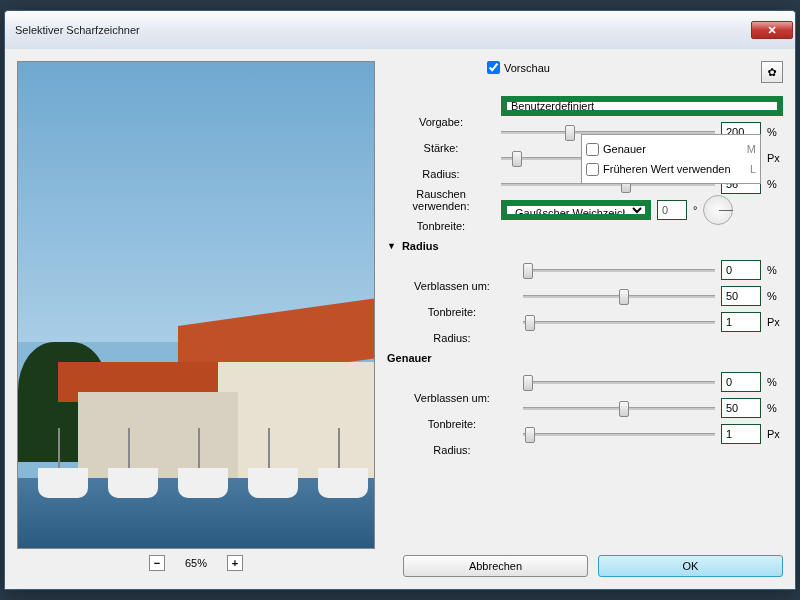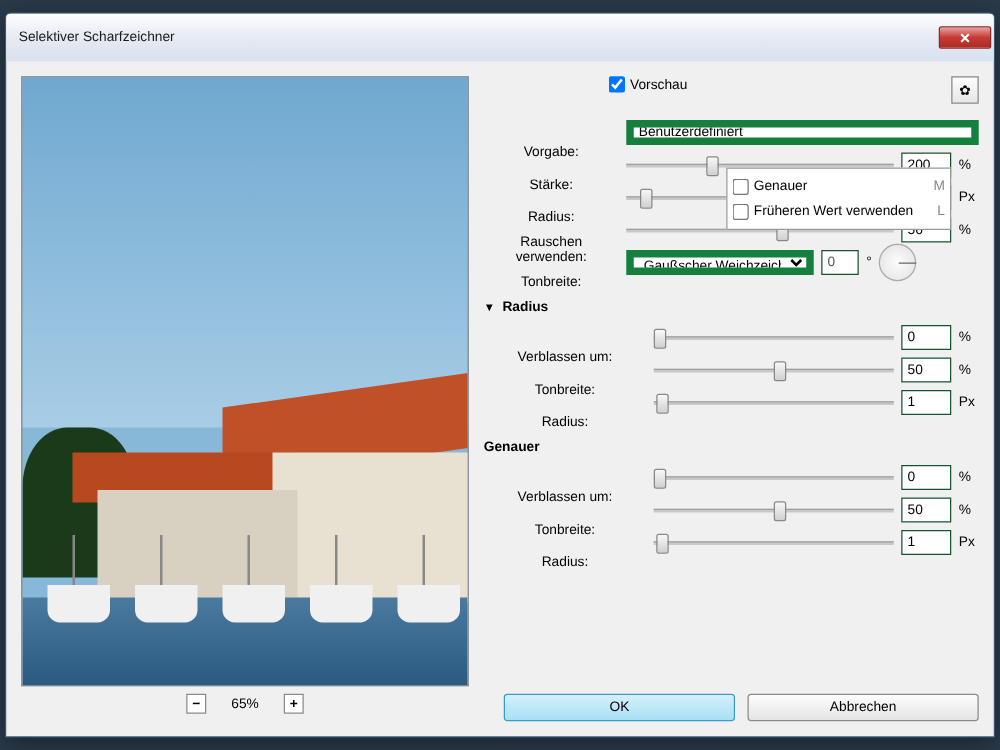--- a/index.html
+++ b/index.html
@@ -228,18 +228,18 @@
           <div class="slider">
               <div class="track"></div>
               <div class="thumb" style="left: 1%;"></div>
             </div>
           <input class="num" value="1" style="">
           <span class="unit">Px</span>
         </div>
       </div>
 
       <div class="buttons">
+        <button class="btn">Abbrechen</button>
         <button class="btn ok">OK</button>
-        <button class="btn">Abbrechen</button>
       </div>
     </div>
   </div>
 </div>
 
 </body></html>

